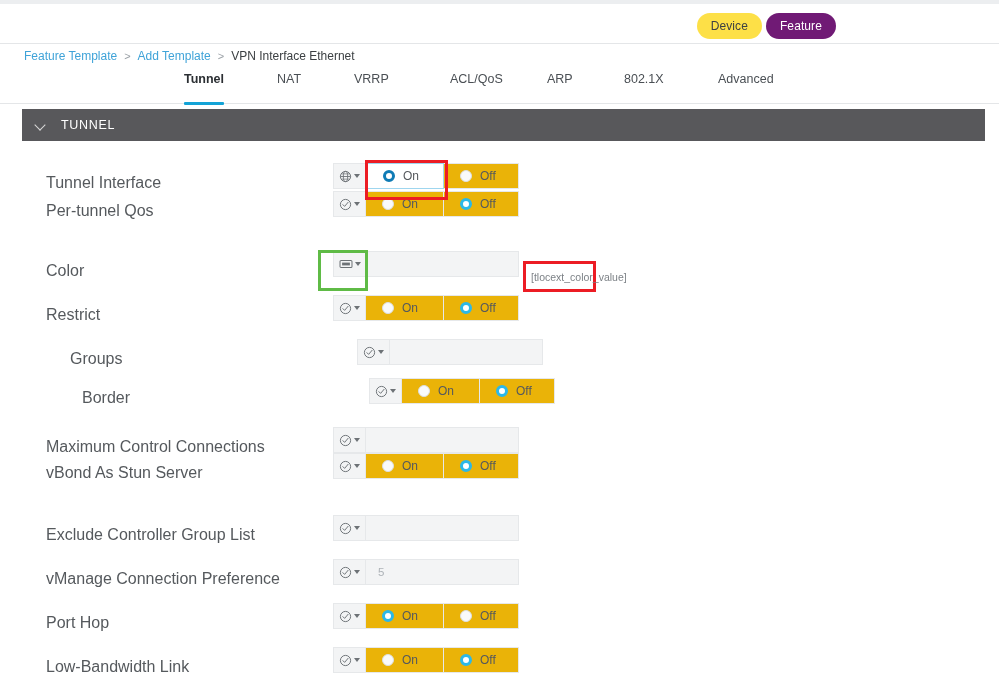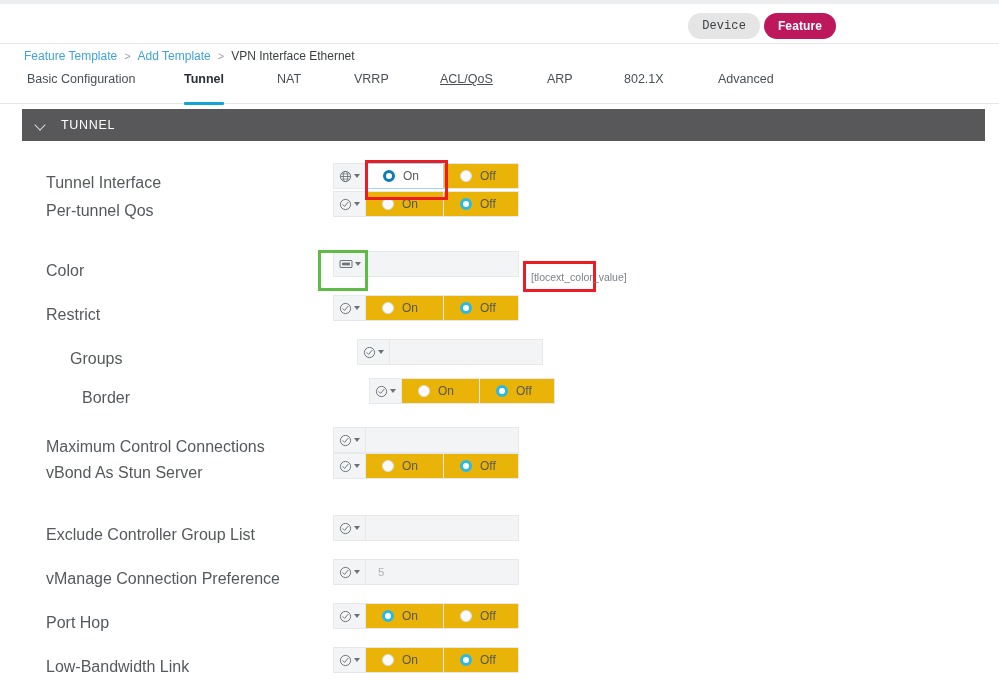--- a/index.html
+++ b/index.html
@@ -25,22 +25,22 @@
   }
   .mode-toggle {
     position:absolute; right:163px; top:9px;
     display:flex; align-items:center; gap:4px;
   }
   .mode-btn {
     height:26px; line-height:26px; padding:0 14px;
     border-radius:13px; font-size:12px; letter-spacing:.1px;
     cursor:pointer; user-select:none; text-align:center;
   }
-  .mode-btn.inactive { background:#e5e5e5; color:#3c4043;font-family:Liberation Mono, monospace; }
-  .mode-btn.active   { background:#be185d; color:#ffffff;font-weight:bold; }
+  .mode-btn.inactive { background:#fde047; color:#3c4043; }
+  .mode-btn.active   { background:#701a75; color:#ffffff; }
 
   
   .breadcrumb {
     position:absolute; left:24px; top:49px;
     font-size:12px; color:#6b6f73;
     display:flex; align-items:center; gap:7px;
   }
   .bc-link { color:#3fa3d8; cursor:pointer; }
   .bc-sep  { color:#9aa0a6; font-size:11px; }
   .bc-current { color:#3c4043; }
@@ -152,25 +152,24 @@
 
   <div class="breadcrumb">
     <span class="bc-link">Feature Template</span>
     <span class="bc-sep">&gt;</span>
     <span class="bc-link">Add Template</span>
     <span class="bc-sep">&gt;</span>
     <span class="bc-current">VPN Interface Ethernet</span>
   </div>
 
   <div class="tabs" id="tabbar">
-      <div class="tab" style="left: 27px;"><span>Basic Configuration</span></div>
       <div class="tab active" style="left: 184px;"><span>Tunnel</span><span class="underline"></span></div>
       <div class="tab" style="left: 277px;"><span>NAT</span></div>
       <div class="tab" style="left: 354px;"><span>VRRP</span></div>
-      <div class="tab" style="left: 440px; text-decoration: underline;"><span>ACL/QoS</span></div>
+      <div class="tab" style="left: 450px;"><span>ACL/QoS</span></div>
       <div class="tab" style="left: 547px;"><span>ARP</span></div>
       <div class="tab" style="left: 624px;"><span>802.1X</span></div>
       <div class="tab" style="left: 718px;"><span>Advanced</span></div>
     </div>
 
   <div class="section-bar">
     <span class="chev"></span>
     <span>TUNNEL</span>
   </div>
 

